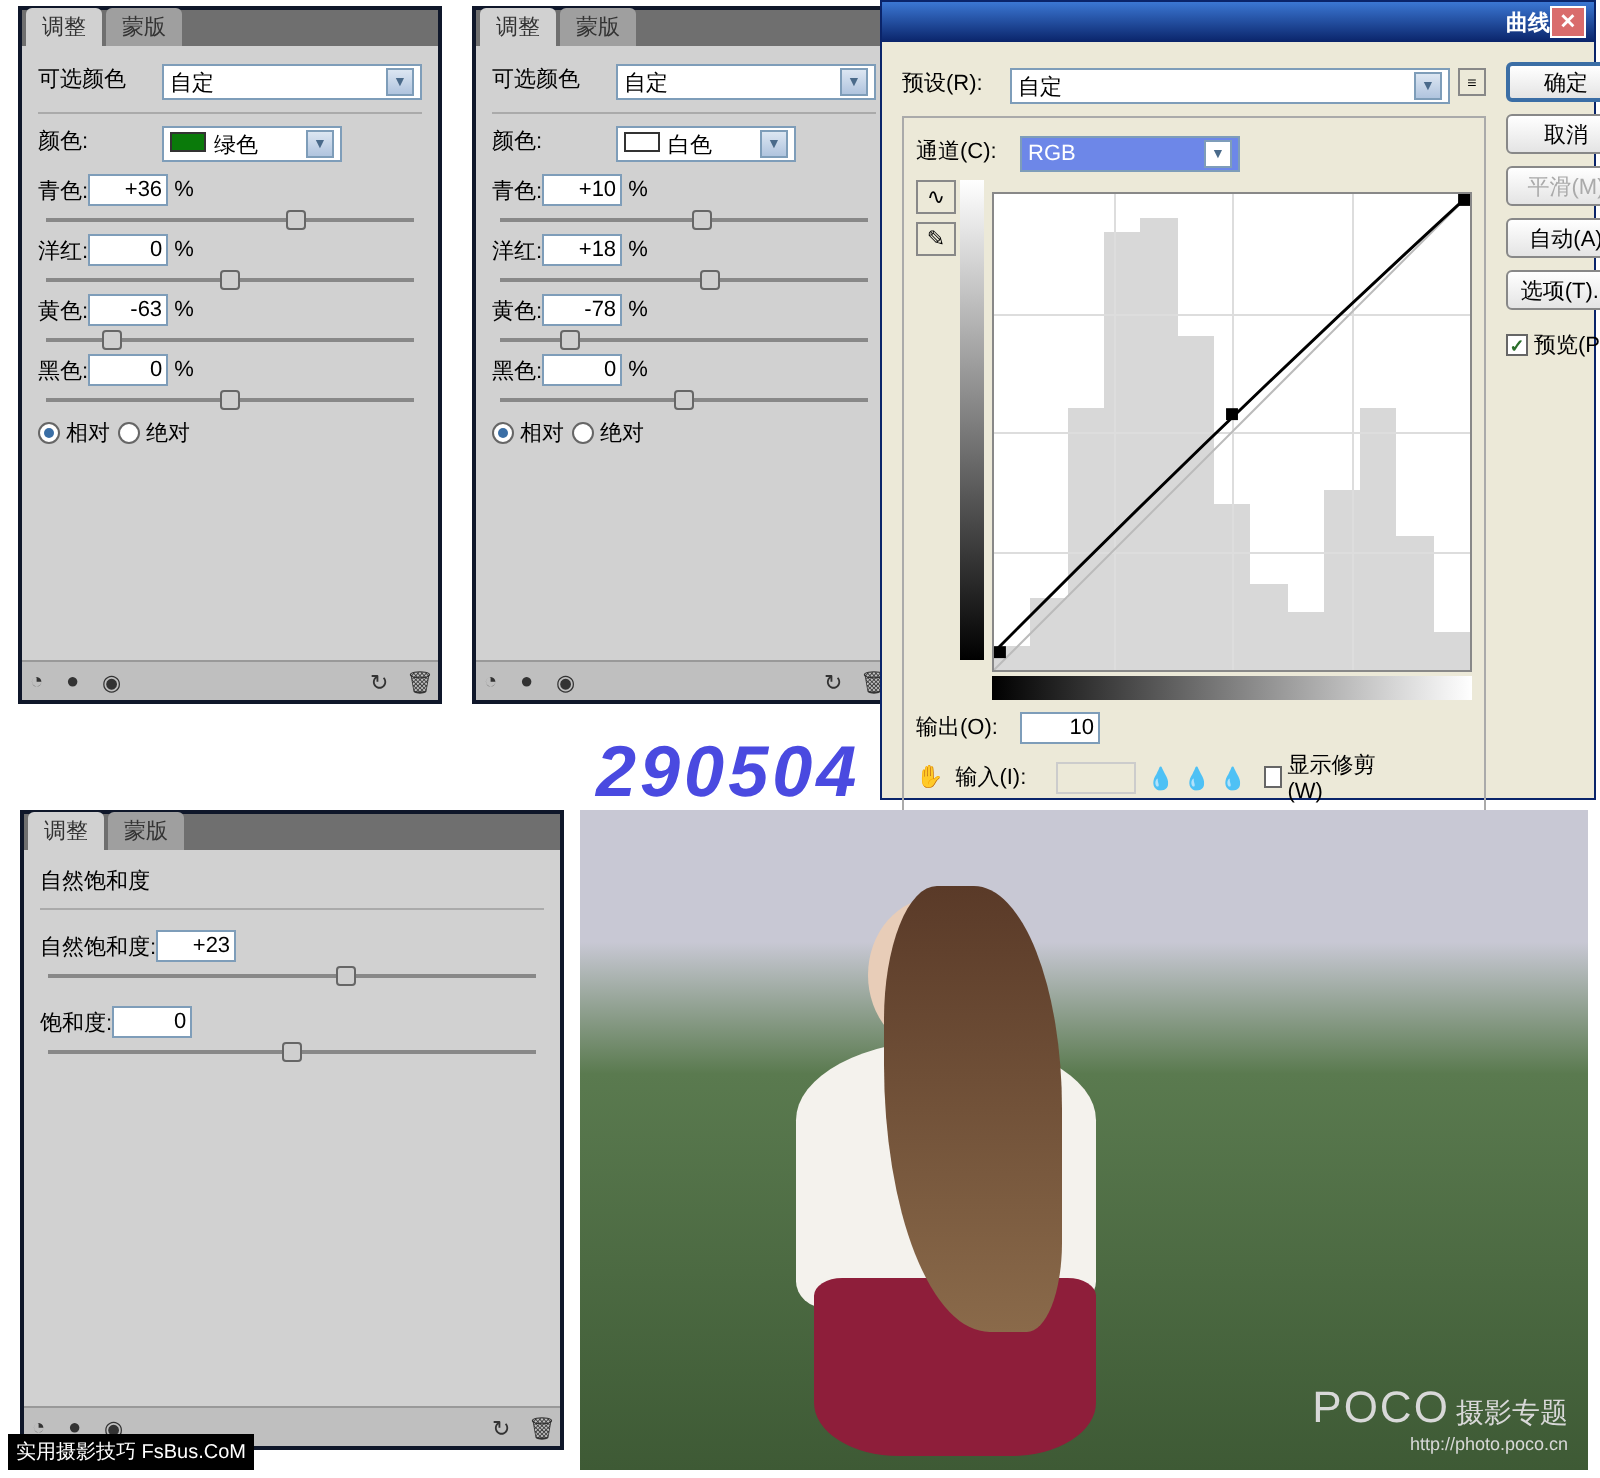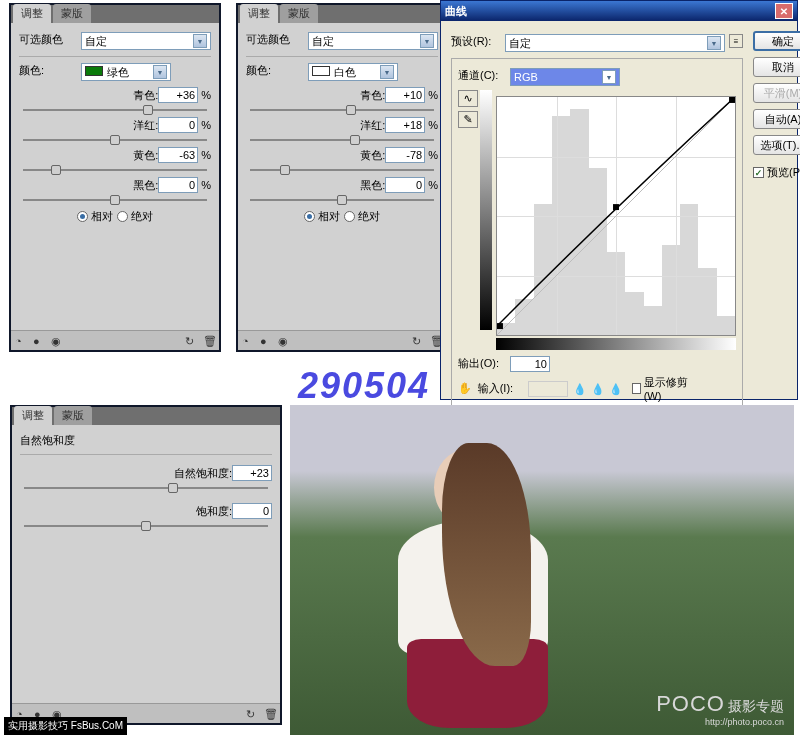--- a/index.html
+++ b/index.html
@@ -9,36 +9,36 @@
 .tab{padding:2px 8px;background:#9f9f9f;color:#333;margin-left:2px;border-top-left-radius:3px;border-top-right-radius:3px;font-size:11px}
 .tab.active{background:#d1d1d1}
 .panel-body{padding:6px 8px}
 .panel-title{padding:2px 0;font-size:11px}
 .row{display:flex;margin:3px 0}
 .row label{width:60px;font-size:11px}
 .combo{flex:1;height:18px;background:#fff;border:1px solid #7e9db9;display:flex;align-items:center;padding:0 3px;justify-content:space-between;margin-left:2px}
 .combo-arrow{width:14px;height:14px;background:linear-gradient(#dce6f2,#b0c4de);border:1px solid #7e9db9;display:flex;align-items:center;justify-content:center;font-size:7px;color:#4a6a8a}
 .swatch{width:18px;height:10px;border:1px solid #333;display:inline-block;margin-right:4px}
 .slider-row{margin:6px 0}
-.slider-label-row{display:flex;justify-content:flex-end;align-items:center}
+.slider-label-row{display:flex;justify-content:flex-start;align-items:center}
 .slider-label-row .lbl{font-size:11px}
 .num-input{width:40px;height:16px;background:#fff;border:1px solid #7e9db9;text-align:right;padding:0 2px;font-size:11px;display:flex;align-items:center;justify-content:flex-end}
 .pct{margin-left:3px;font-size:11px}
 .track{height:2px;background:#888;margin:6px 4px 0;position:relative}
 .thumb{position:absolute;top:-4px;width:10px;height:10px;background:#cfcfcf;border:1px solid #666;border-radius:2px;transform:translateX(-50%)}
-.radio-row{display:flex;justify-content:center;gap:4px;margin-top:8px}
+.radio-row{display:flex;gap:4px;margin-top:8px}
 .radio-row label{display:flex;align-items:center;gap:3px;font-size:11px}
 .radio{width:11px;height:11px;border:1px solid #666;border-radius:50%;background:#fff;display:inline-flex;align-items:center;justify-content:center}
 .radio.checked::after{content:"";width:5px;height:5px;background:#3a6ea5;border-radius:50%}
 .icon-bar{position:absolute;bottom:0;left:0;right:0;height:20px;background:#bfbfbf;border-top:1px solid #999;display:flex;align-items:center;padding:0 4px;gap:6px}
 .icon-bar span{width:12px;height:12px;display:inline-block;font-size:11px;color:#333}
 
 
 .dialog{position:absolute;background:#ece9d8;border:1px solid #0a246a}
-.titlebar{height:20px;background:linear-gradient(#3b77d3,#0a246a);color:#fff;display:flex;align-items:center;justify-content:space-between;padding:0 4px;font-size:11px;font-weight:bold}
+.titlebar{height:20px;background:linear-gradient(#3b77d3,#0a246a);color:#fff;display:flex;align-items:center;justify-content:flex-end;padding:0 4px;font-size:11px;font-weight:bold}
 .close-btn{width:18px;height:16px;background:#d96c6c;border:1px solid #fff;color:#fff;display:flex;align-items:center;justify-content:center;font-weight:bold;font-size:10px}
 .dlg-body{padding:10px}
 .ch-combo{height:18px;background:#6d87e8;color:#fff;border:1px solid #7e9db9;display:flex;align-items:center;justify-content:space-between;padding:0 3px;width:110px}
 .curve-area{width:240px;height:240px;background:#fff;border:1px solid #888;position:relative;margin-top:6px}
 .grid-line{position:absolute;background:#ddd}
 .histogram{position:absolute;bottom:0;left:0;right:0;height:100%;display:flex;align-items:flex-end}
 .histo-bar{flex:1;background:#d8d8d8}
 .curve-diag{position:absolute;inset:0}
 .gradient-h{height:12px;background:linear-gradient(to right,#000,#fff);margin-top:2px;width:240px}
 .gradient-v{position:absolute;width:12px;height:240px;background:linear-gradient(to top,#000,#fff);left:-16px;top:0}

